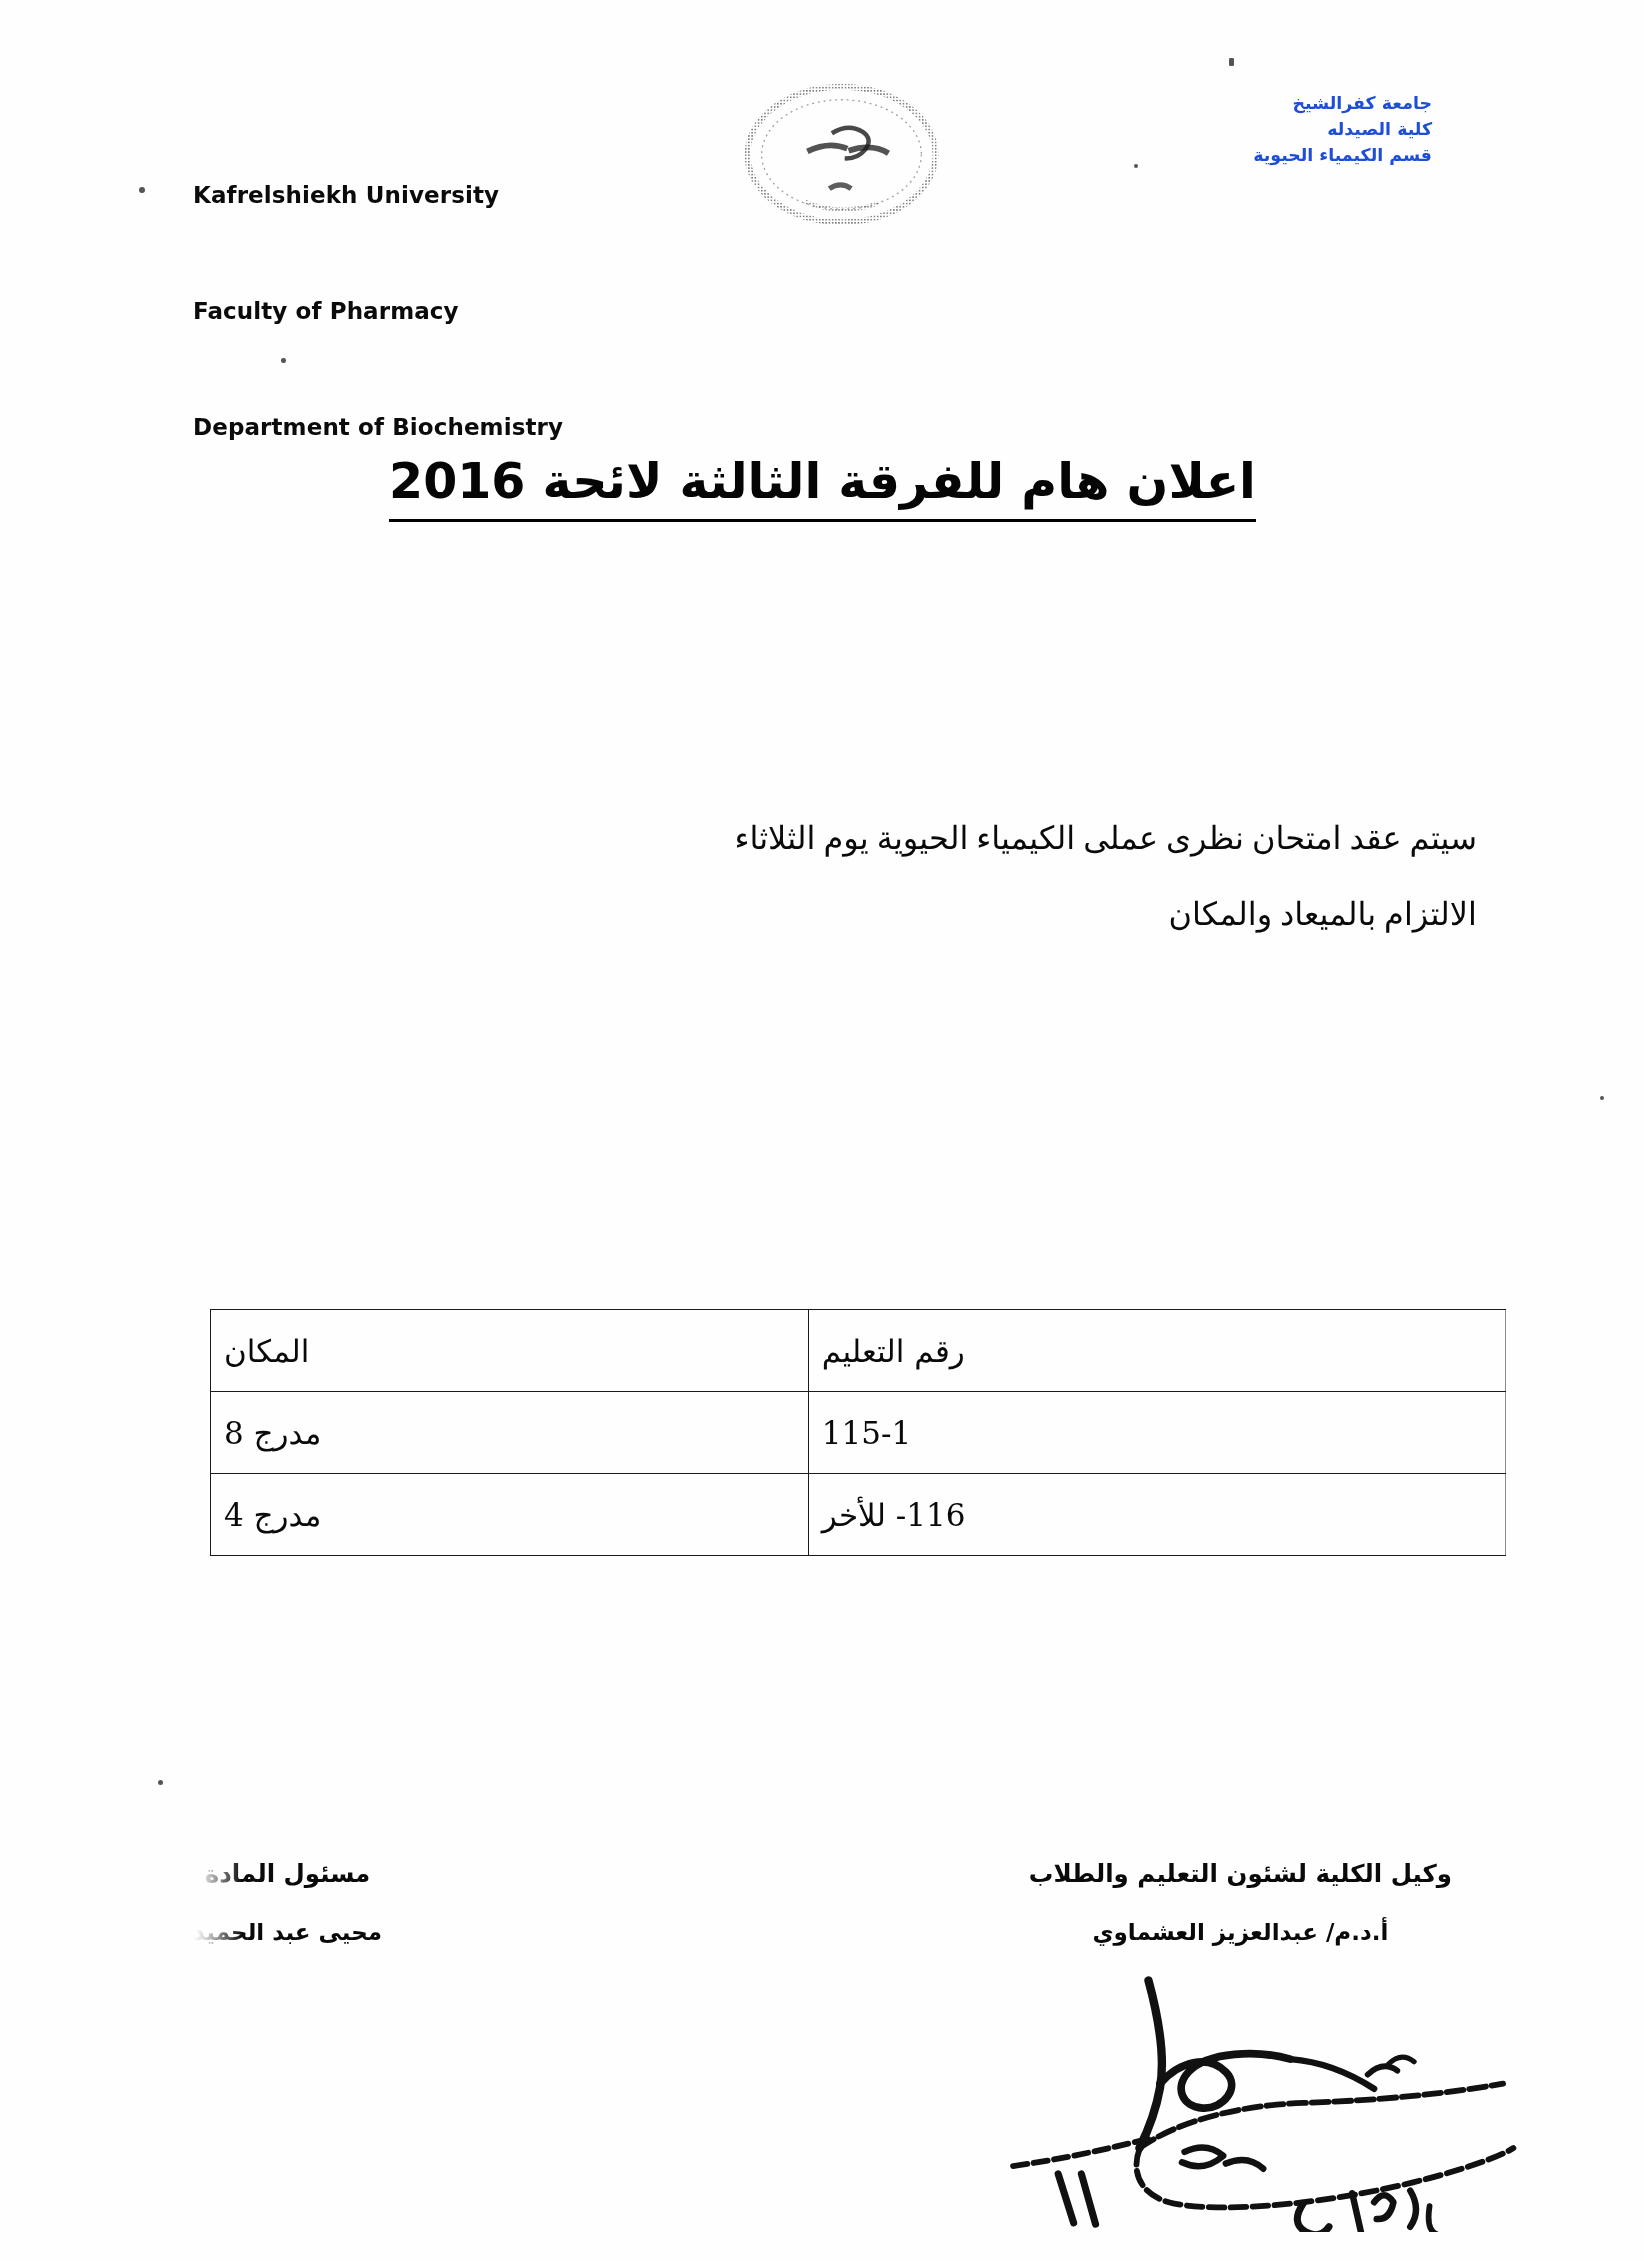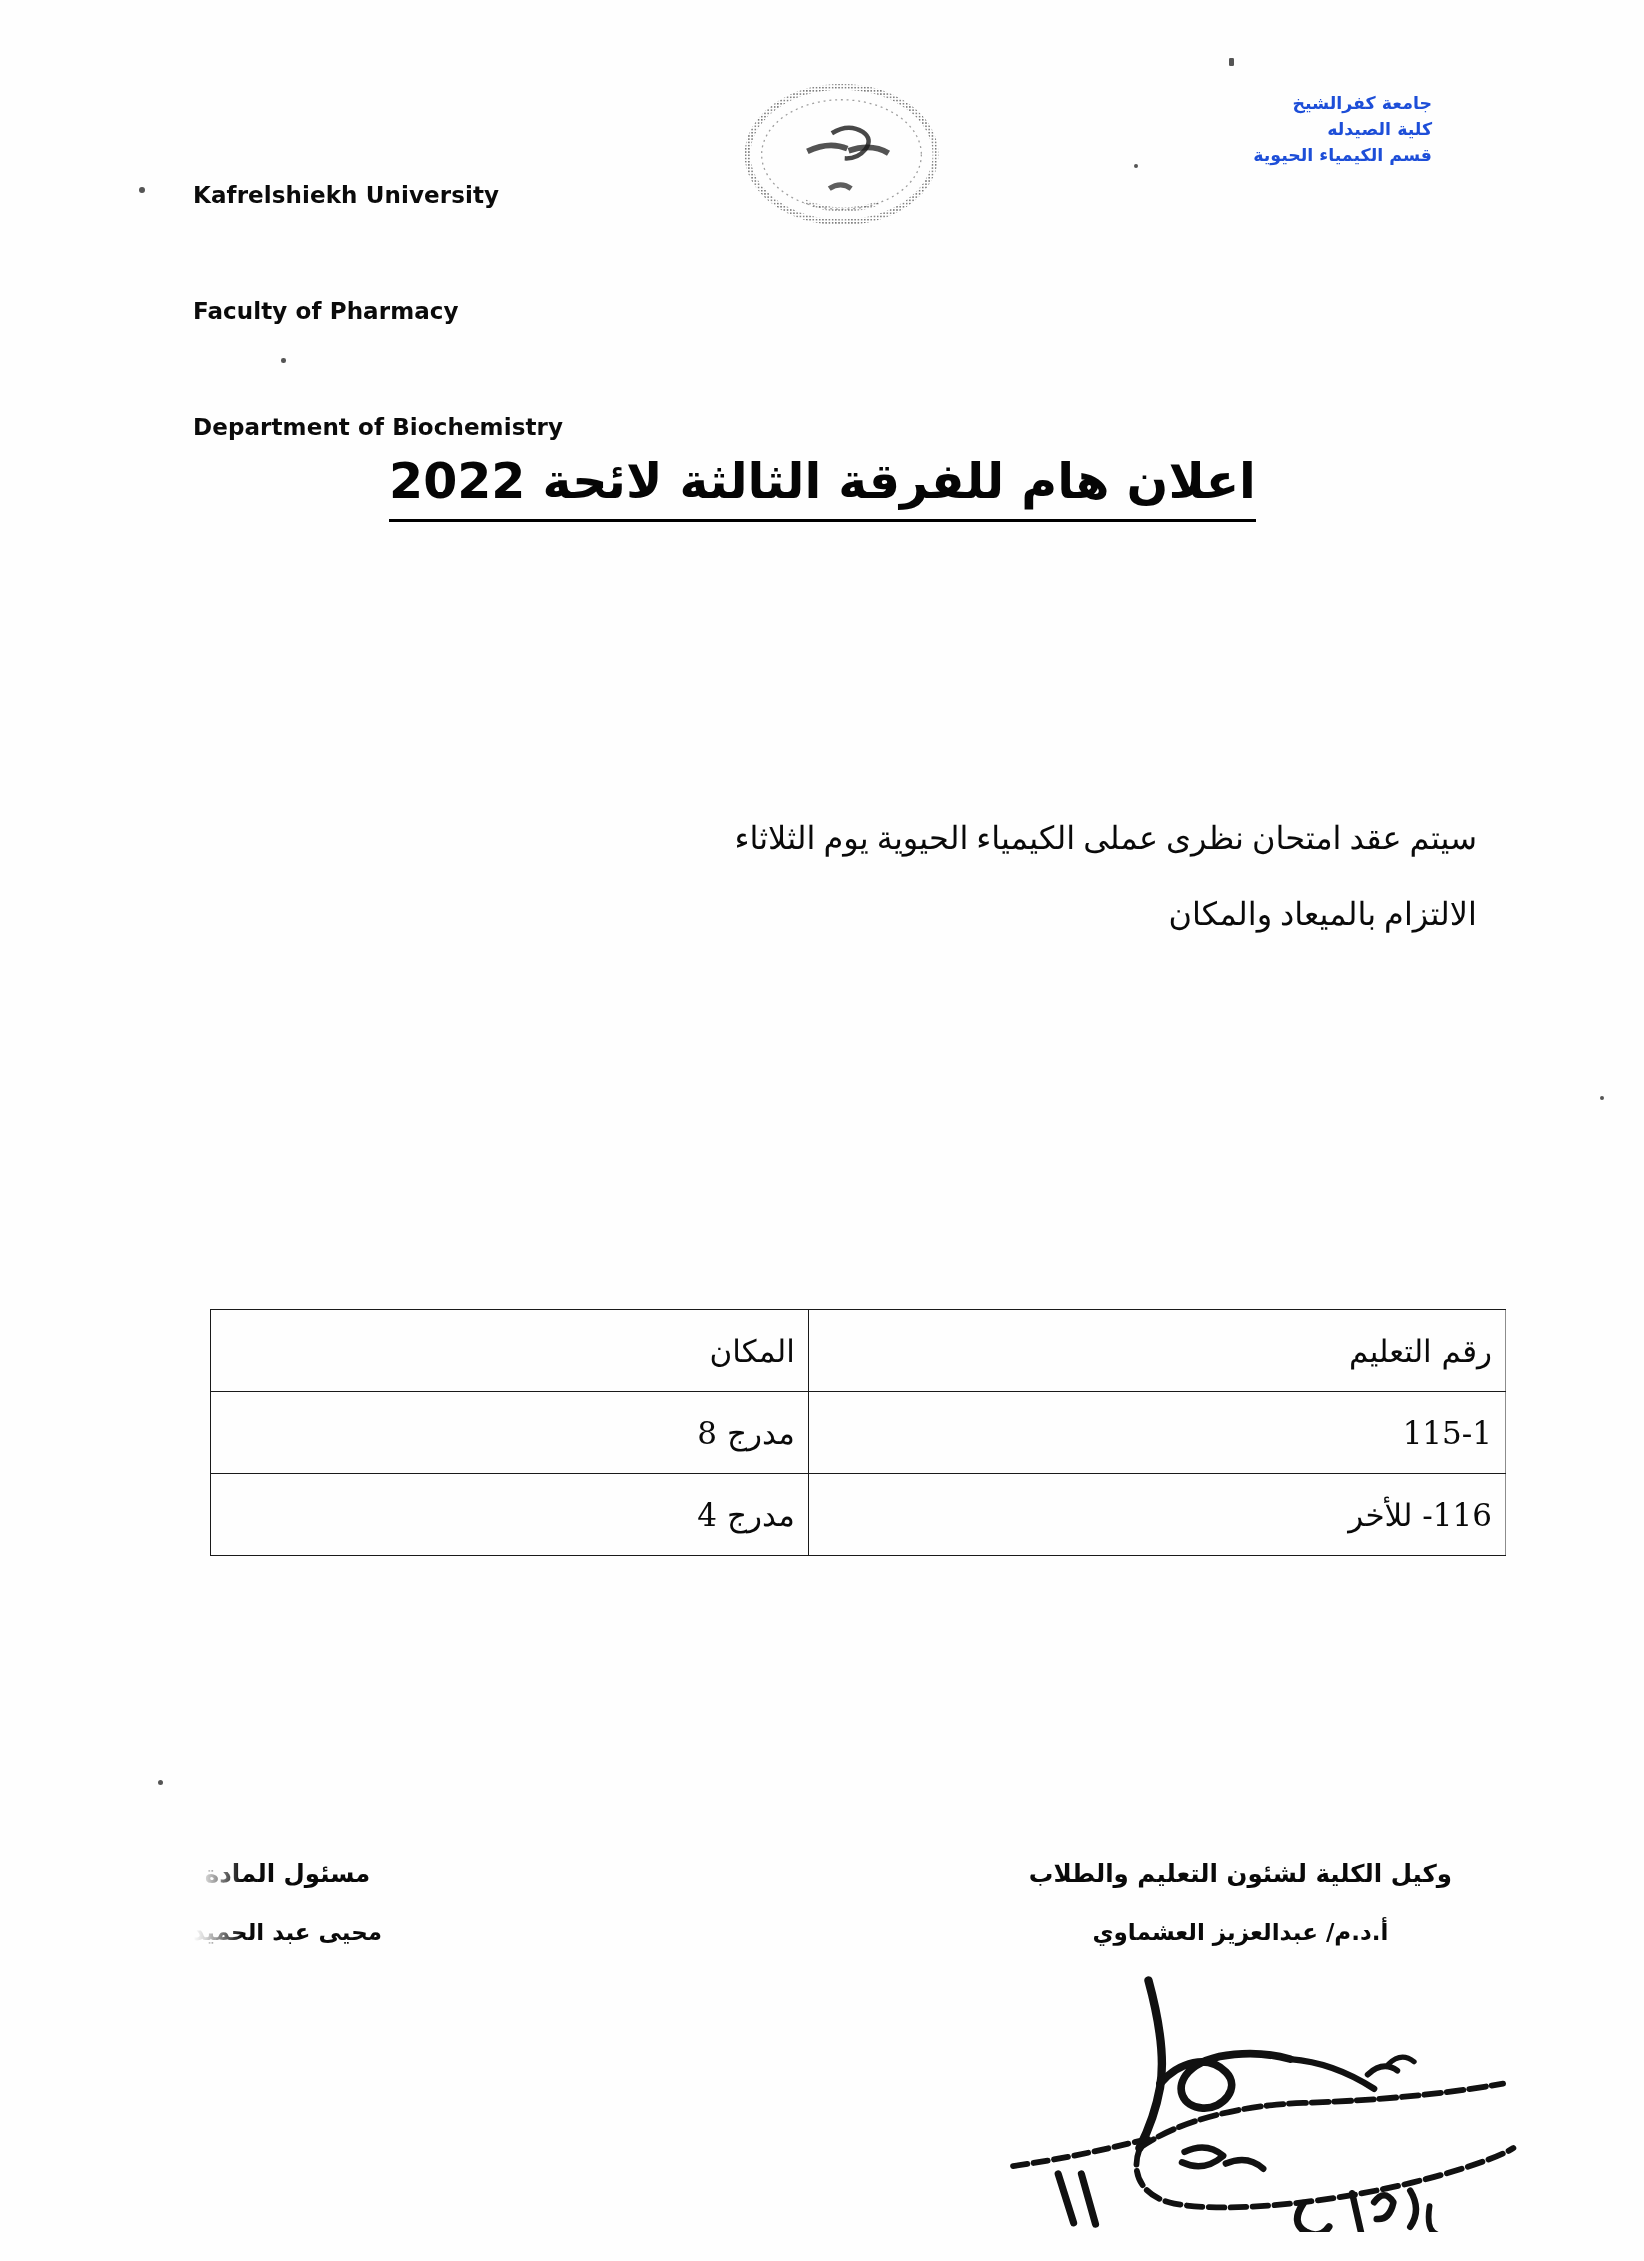--- a/index.html
+++ b/index.html
@@ -111,21 +111,21 @@
     left: 210px;
     top: 1309px;
     width: 1296px;
     border-collapse: collapse;
     direction: rtl;
     table-layout: fixed;
   }
   .tbl td, .tbl th {
     border: 1.3px solid #1a1a1a;
     height: 81px;
-    text-align: right;
+    text-align: left;
     vertical-align: middle;
     font-family: "DejaVu Serif", "Liberation Serif", serif;
     font-size: 31px;
     font-weight: 400;
     color: #0a0a0a;
     padding: 0 13px;
   }
   .tbl th { font-weight: 400; }
   .tbl .col-seat { width: 54%; }
   .tbl .col-hall { width: 46%; }
@@ -200,21 +200,21 @@
       <path d="M108 198 q55 24 116 2" fill="none" stroke="url(#dots)" stroke-width="7" opacity=".7"></path>
     </svg>
   </div>
 
   <div class="header-ar">
     <div>جامعة كفرالشيخ</div>
     <div>كلية الصيدله</div>
     <div>قسم الكيمياء الحيوية</div>
   </div>
 
-  <h1 class="title"><span>اعلان هام للفرقة الثالثة لائحة 2022</span></h1>
+  <h1 class="title"><span>اعلان هام للفرقة الثالثة لائحة 2016</span></h1>
 
   <div class="body-text">
     <span class="ln">سيتم عقد امتحان نظرى عملى الكيمياء الحيوية يوم الثلاثاء</span>
     <span class="ln">الالتزام بالميعاد والمكان</span>
   </div>
 
   <table class="tbl">
     <thead>
       <tr>
         <th class="col-seat">رقم التعليم</th>

